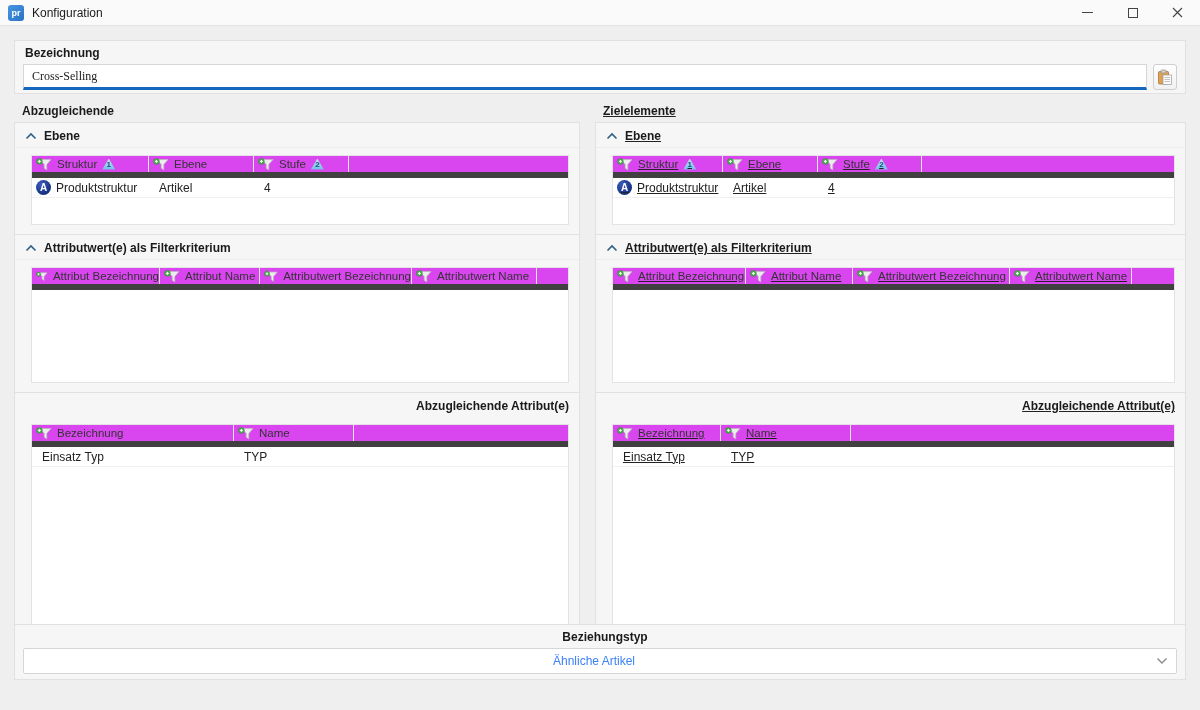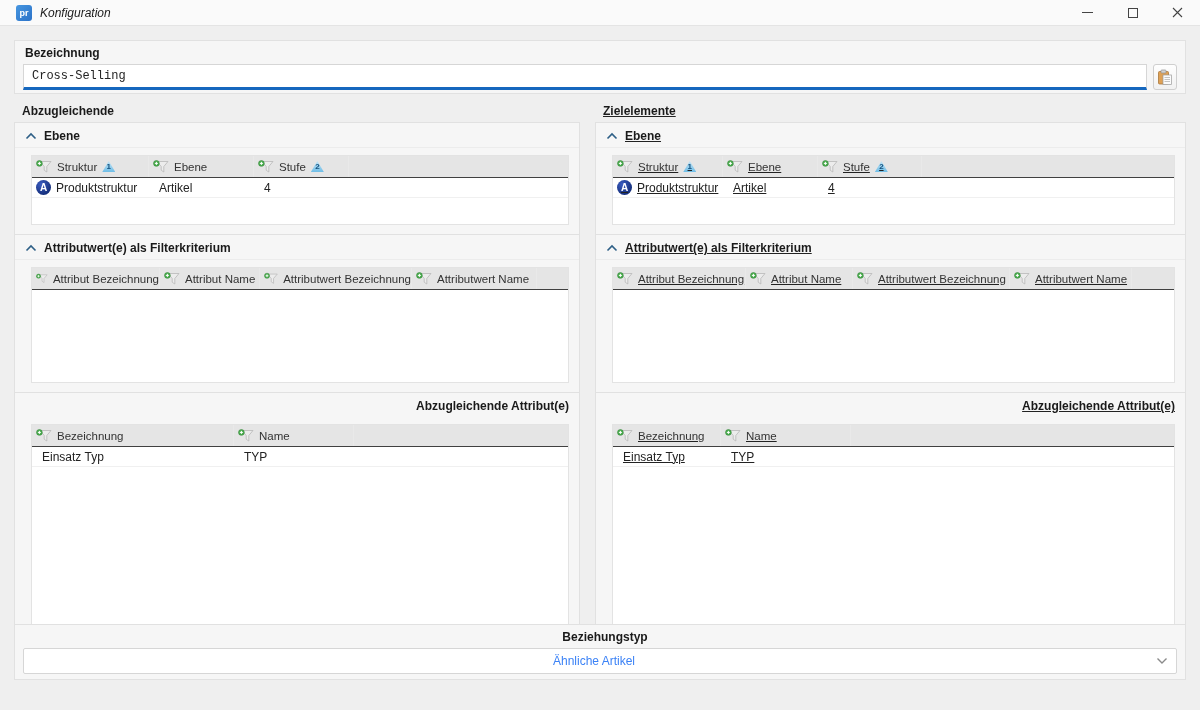--- a/index.html
+++ b/index.html
@@ -10,26 +10,26 @@
     font-family:"Liberation Sans", sans-serif;
     font-size:12px; color:#222;
   }
 
   
   .titlebar {
     height:26px; background:#fafafa; border-bottom:1px solid #e4e4e4;
     display:flex; align-items:center;
   }
   .app-icon {
-    width:16px; height:16px; margin-left:16px; border-radius:3px;
+    width:16px; height:16px; margin-left:8px; border-radius:3px;
     background:linear-gradient(135deg,#4796e0,#2a72c8);
     color:#fff; font-size:9px; font-weight:bold;
     display:flex; align-items:center; justify-content:center;
   }
-  .win-title { margin-left:8px; font-size:12px; color:#1a1a1a;font-style:italic; }
+  .win-title { margin-left:8px; font-size:12px; color:#1a1a1a; }
   .win-controls { margin-left:auto; display:flex; height:100%; }
   .win-btn { width:45px; height:100%; display:flex; align-items:center; justify-content:center; }
   .glyph-min { width:11px; height:1px; background:#444; display:block; }
   .glyph-max { width:10px; height:10px; border:1px solid #444; display:block; }
 
   
   .panel {
     border:1px solid #e1e1e1; background:#f6f6f6;
   }
   .section-header {
@@ -40,21 +40,21 @@
   }
   .section-header.noline { border-bottom:none;justify-content:flex-end; }
 
   
   .bez-panel { position:absolute; left:14px; top:40px; width:1172px; height:54px; }
   .bez-label { padding:5px 0 0 10px; font-weight:bold; color:#1a1a1a; }
   .bez-row { display:flex; align-items:center; margin:4px 8px 0 8px; gap:6px; }
   .text-input {
     flex:1; height:26px; background:#fff;
     border:1px solid #d6d6d6; border-bottom:3px solid #1567be;
-    padding:0 8px; font-family:Liberation Mono, monospace; font-size:12px; color:#222;
+    padding:0 8px; font-family:Liberation Serif, serif; font-size:12px; color:#222;
     outline:none;
   }
   .icon-btn {
     width:24px; height:26px; border:1px solid #cfcfcf; border-radius:3px;
     background:linear-gradient(#fefefe,#f1f1f1);
     display:flex; align-items:center; justify-content:center;
   }
 
   
   .cols { position:absolute; left:14px; top:104px; width:1172px; display:flex; gap:15px; }
@@ -62,22 +62,22 @@
   .col-right { flex:1;text-decoration:underline; }
   .col-title { font-weight:bold; font-size:12px; color:#1a1a1a; height:18px; padding-left:8px; }
   .stack .panel + .panel { margin-top:-1px; }
 
   
   .tbl {
     margin:7px 10px 9px 16px; background:#fff; border:1px solid #e3e3e3;
     display:flex; flex-direction:column; overflow:hidden;
   }
   .thead {
-    display:flex; height:22px; background:#e5e5e5;
-    border-bottom:1px solid #404040; flex:none;
+    display:flex; height:22px; background:#d946ef;
+    border-bottom:6px solid #404040; flex:none;
   }
   .th {
     display:flex; align-items:center; gap:5px; padding-left:4px;
     border-right:1px solid #e9e9e9; font-size:11.5px; color:#333;
     white-space:nowrap; overflow:hidden;
   }
   .th.filler { flex:1; border-right:none; }
   .trow { display:flex; height:20px; border-bottom:1px solid #f0f0f0; flex:none; }
   .cell {
     display:flex; align-items:center; gap:5px; padding-left:10px;

